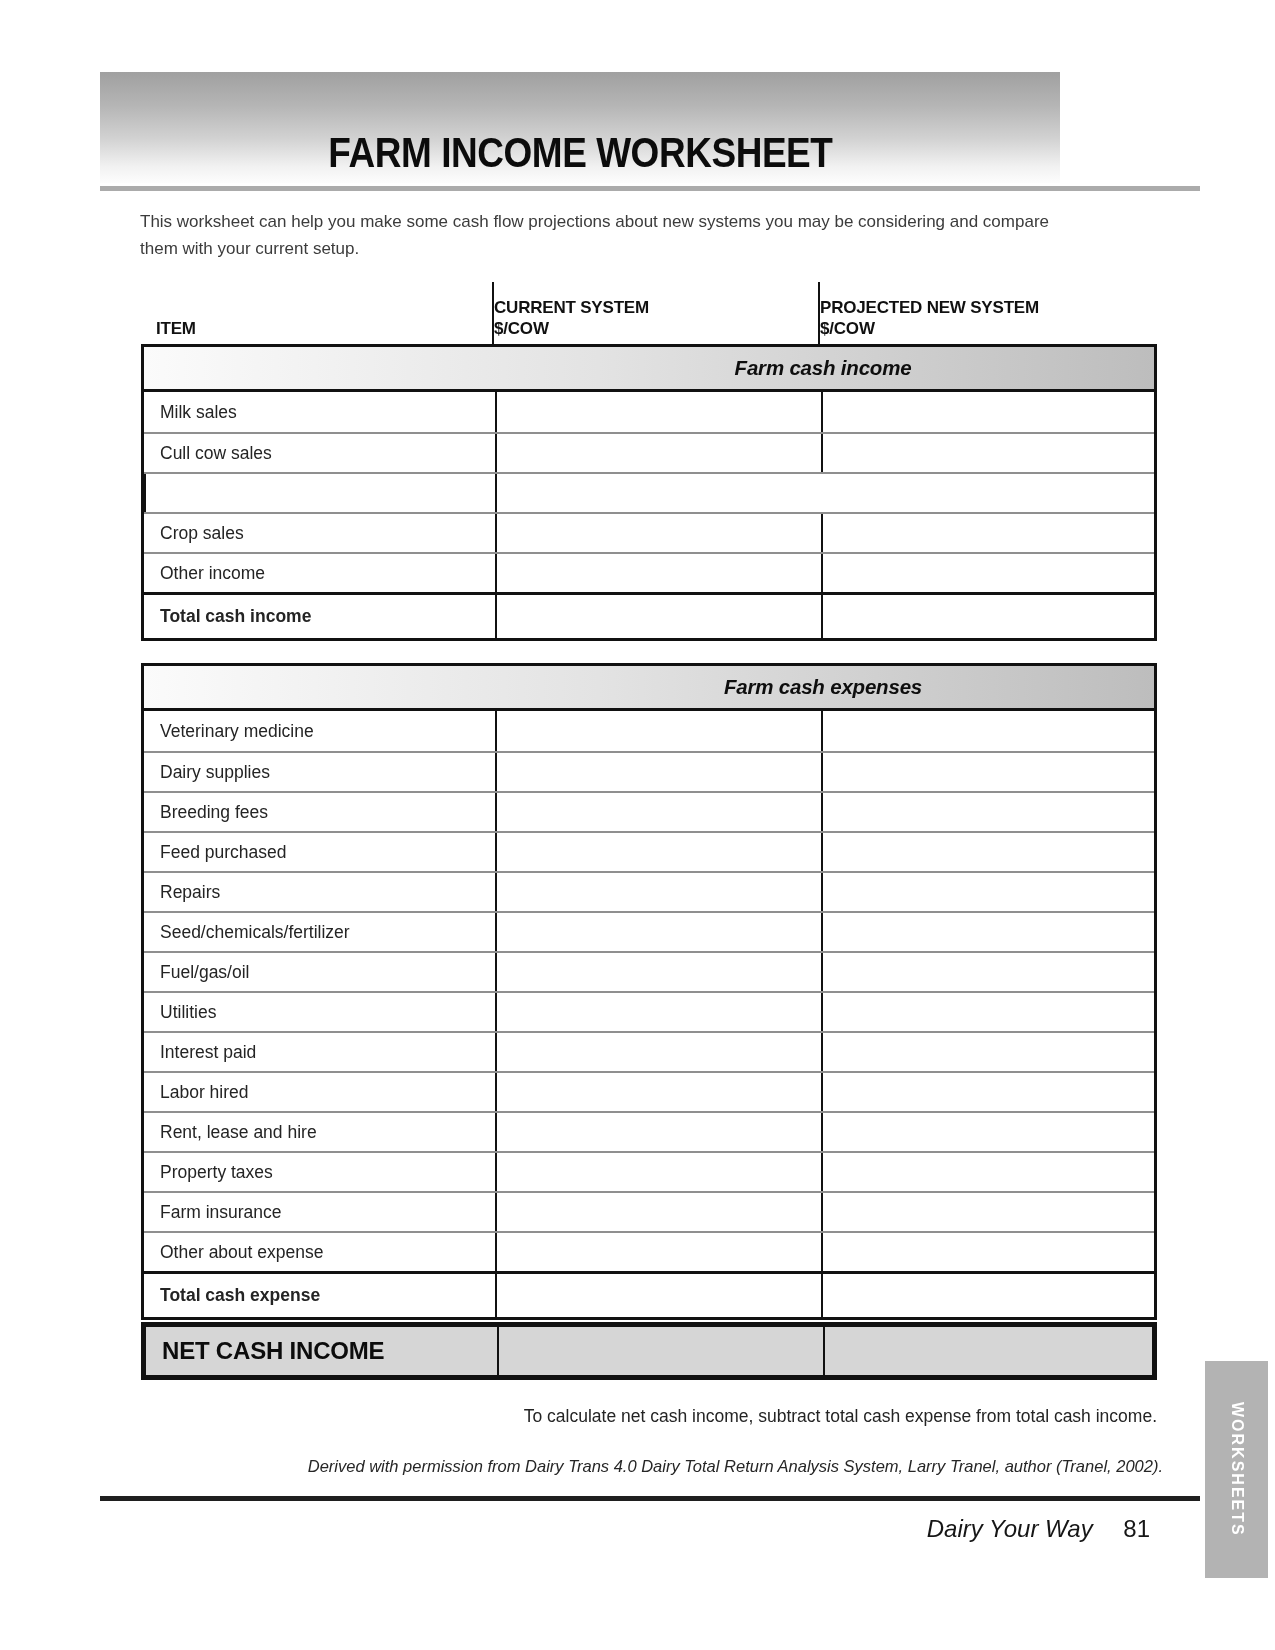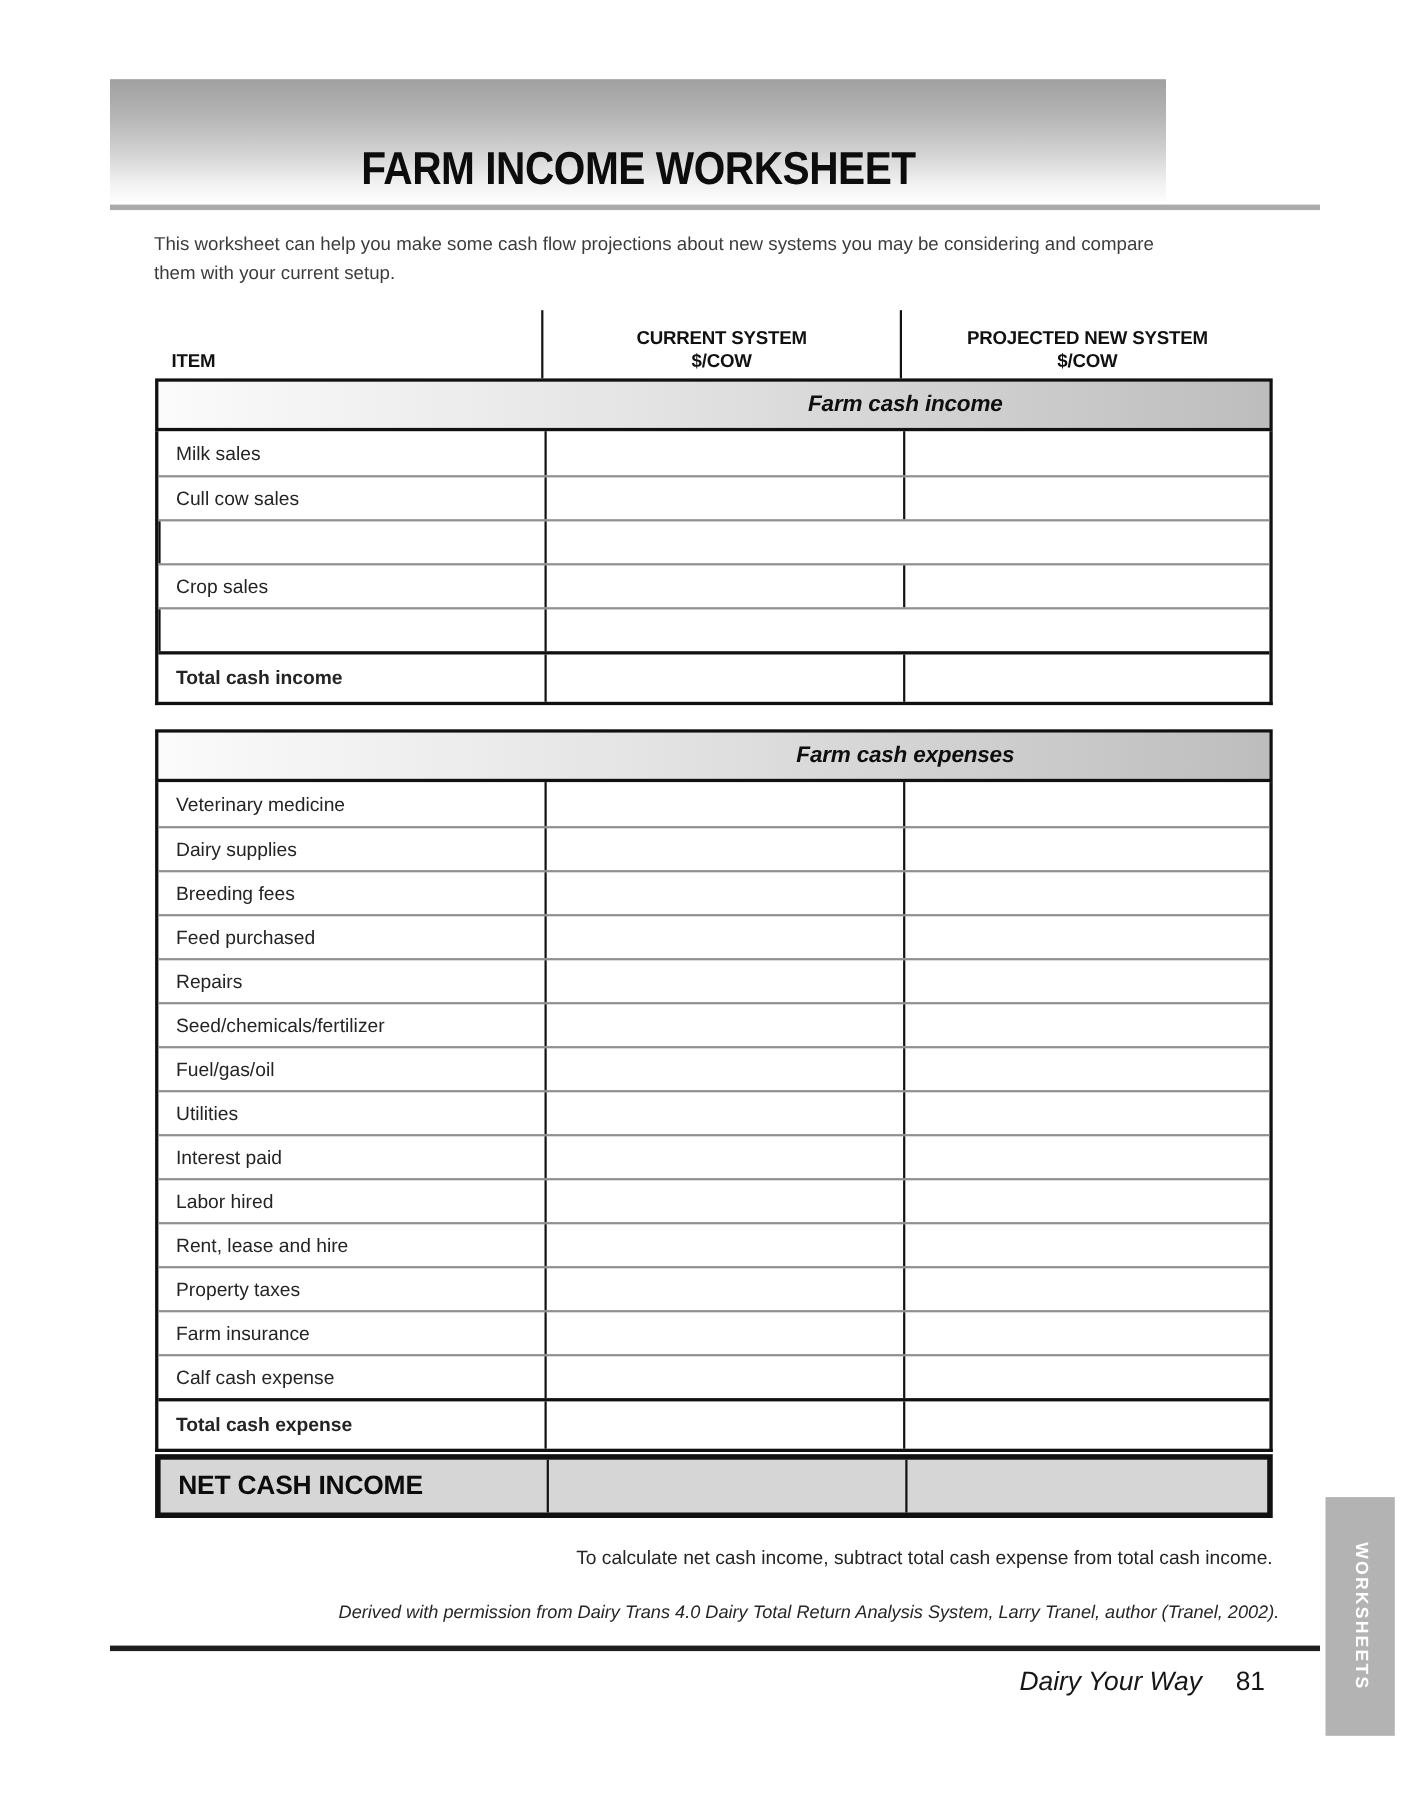--- a/index.html
+++ b/index.html
@@ -41,21 +41,21 @@
   .cols { display: grid; grid-template-columns: 351px 326px 1fr; }
 
   .col-headers { height: 62px; }
   .col-headers .hcell {
     display: flex; flex-direction: column; justify-content: flex-end;
     font-weight: 700; font-size: 17px; line-height: 21px;
     padding-bottom: 5px; letter-spacing: -0.2px; color: #111;
   }
   .col-headers .hcell.item { padding-left: 15px; }
   .col-headers .hcell.mid, .col-headers .hcell.right {
-    text-align: center; border-left: 2px solid #111;
+    text-align: left; border-left: 2px solid #111;
   }
 
   .section-band {
     position: relative;
     height: 48px;
     border: 3px solid #111;
     background: linear-gradient(90deg, #fbfbfb 0%, #e3e3e3 45%, #bdbdbd 100%);
   }
   .section-band .band-label {
     position: absolute; left: 348px; right: 0; top: 0; bottom: 0;
@@ -159,20 +159,21 @@
       <div class="cols row">
         <div class="cell val"></div>
         <div class="cell val"></div>
       </div>
       <div class="cols row">
         <div class="cell label">Crop sales</div>
         <div class="cell val"></div>
         <div class="cell val"></div>
       </div>
       <div class="cols row">
+        <div class="cell label">Other income</div>
         <div class="cell val"></div>
         <div class="cell val"></div>
       </div>
       <div class="cols row total-row">
         <div class="cell label">Total cash income</div>
         <div class="cell val"></div>
         <div class="cell val"></div>
       </div>
     </div>
 
@@ -241,21 +242,21 @@
         <div class="cell label">Property taxes</div>
         <div class="cell val"></div>
         <div class="cell val"></div>
       </div>
       <div class="cols row">
         <div class="cell label">Farm insurance</div>
         <div class="cell val"></div>
         <div class="cell val"></div>
       </div>
       <div class="cols row">
-        <div class="cell label">Calf cash expense</div>
+        <div class="cell label">Other about expense</div>
         <div class="cell val"></div>
         <div class="cell val"></div>
       </div>
       <div class="cols row total-row">
         <div class="cell label">Total cash expense</div>
         <div class="cell val"></div>
         <div class="cell val"></div>
       </div>
     </div>
 

